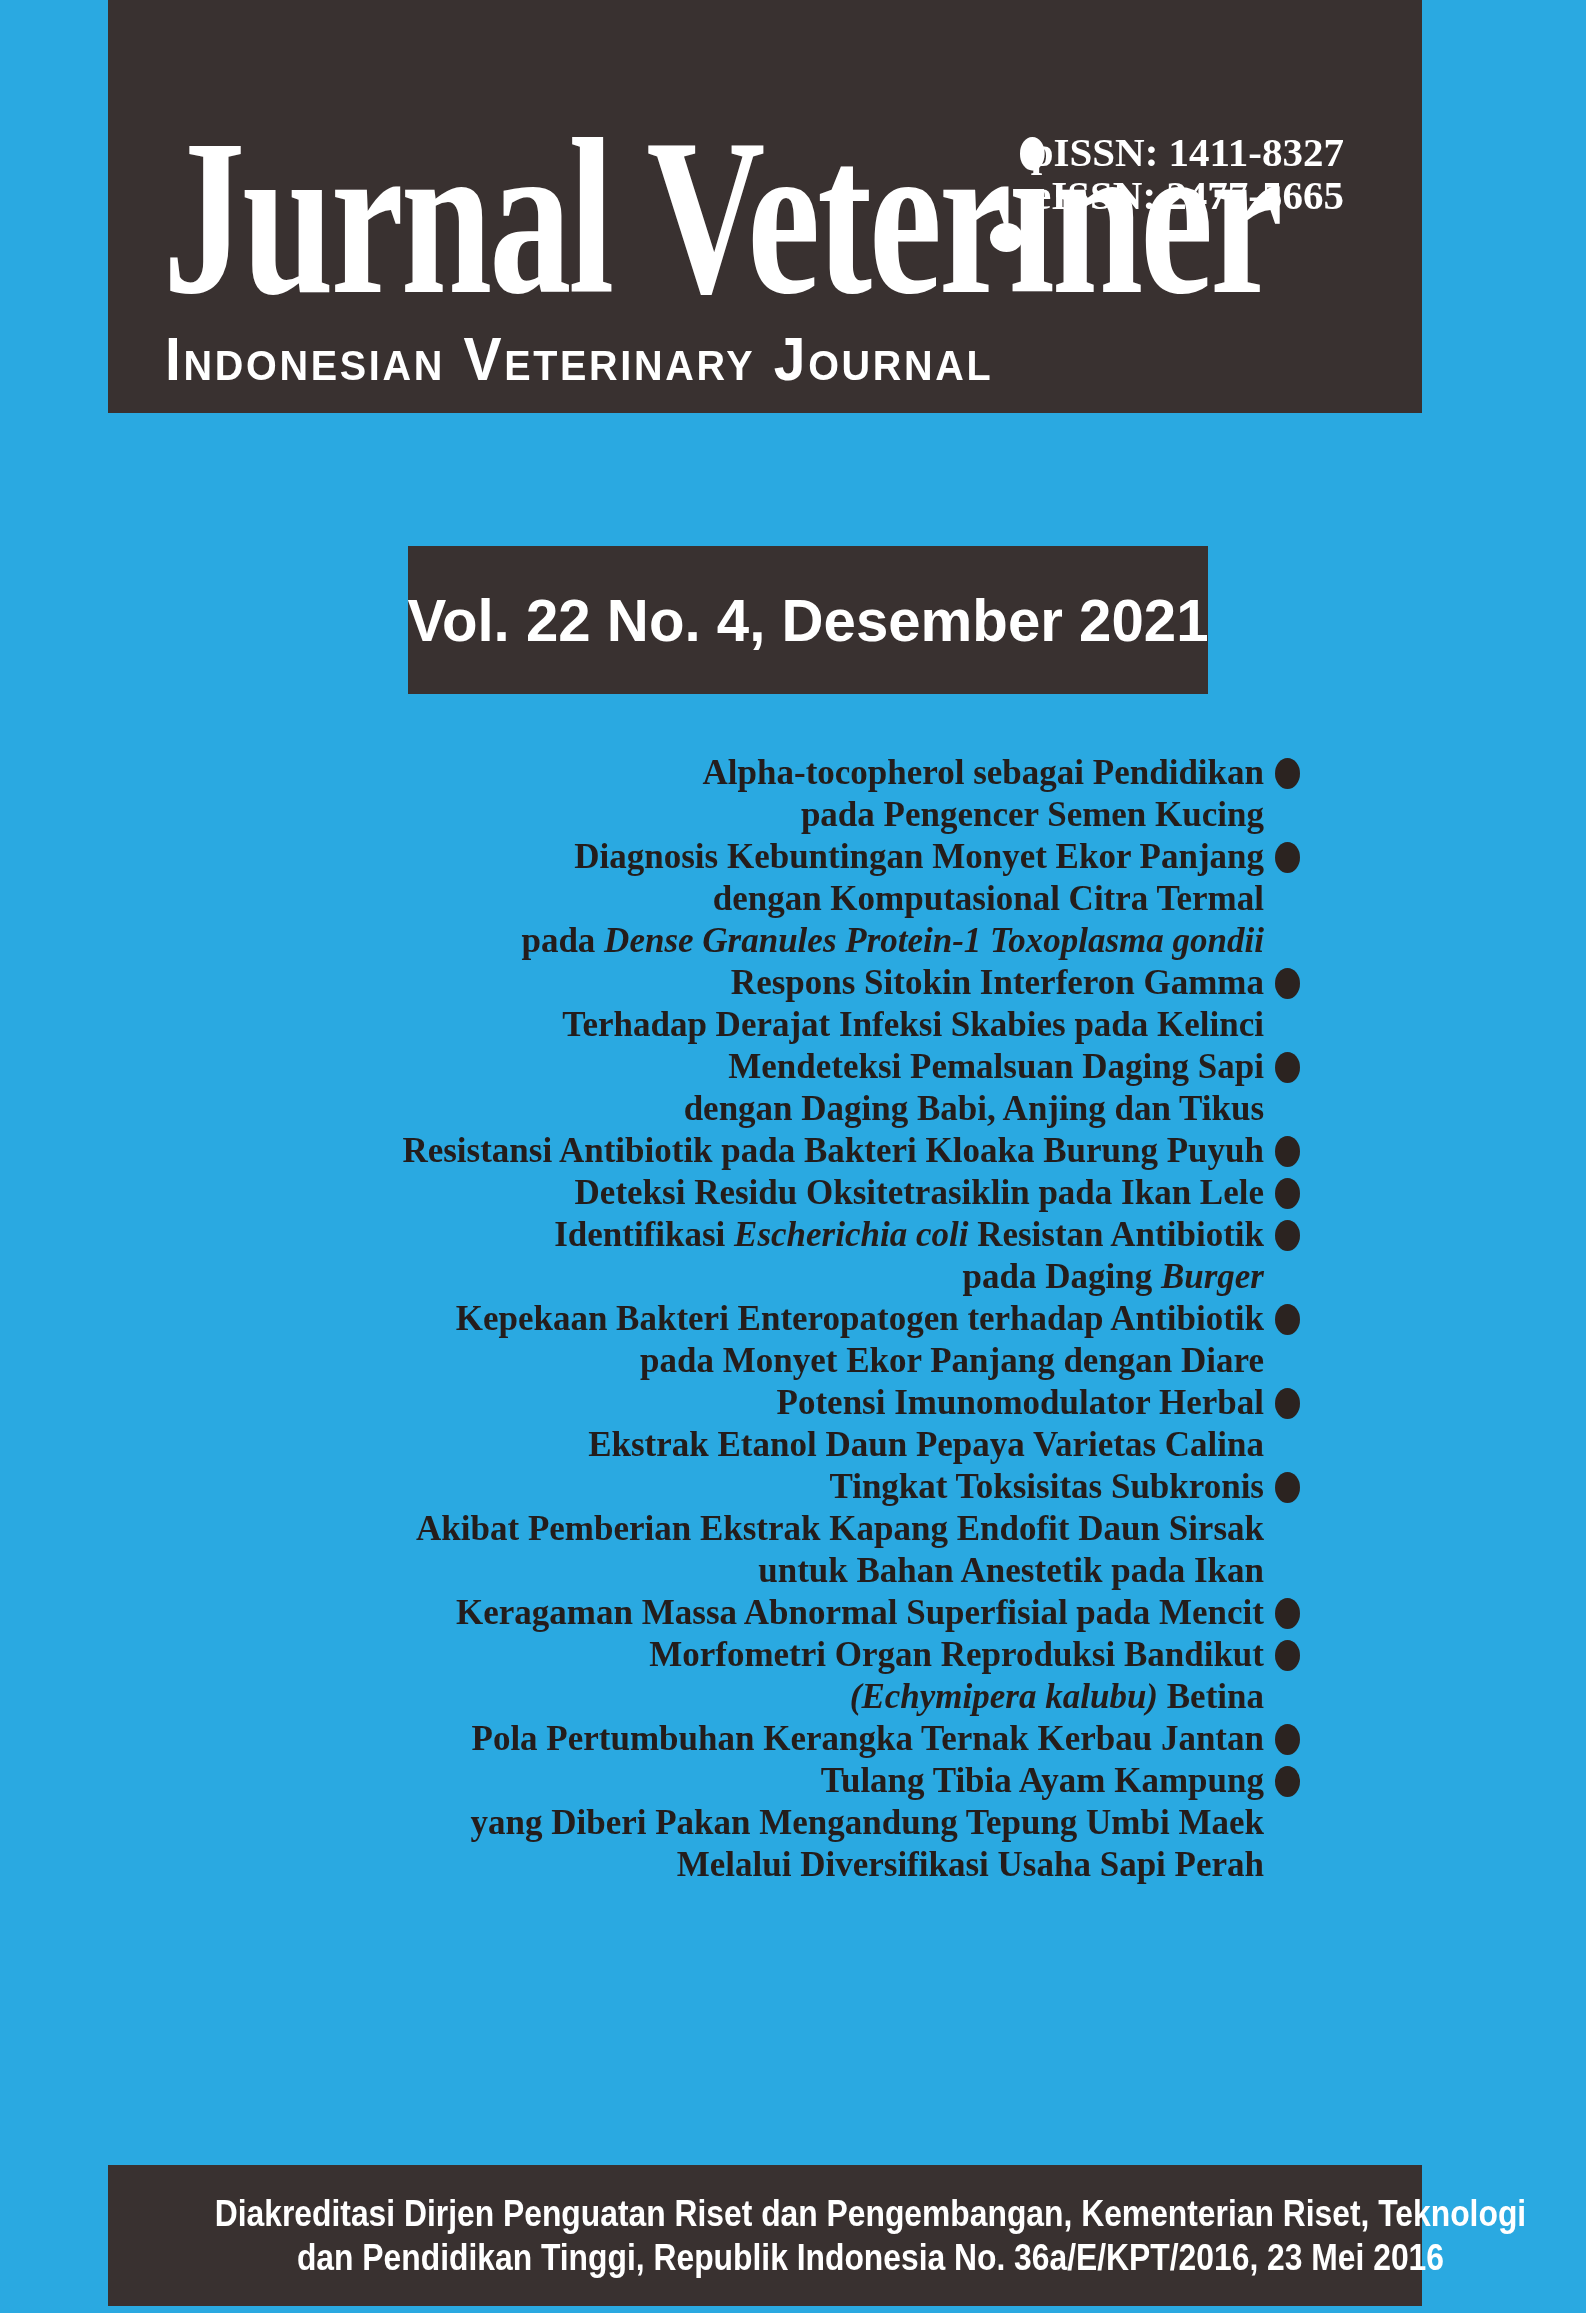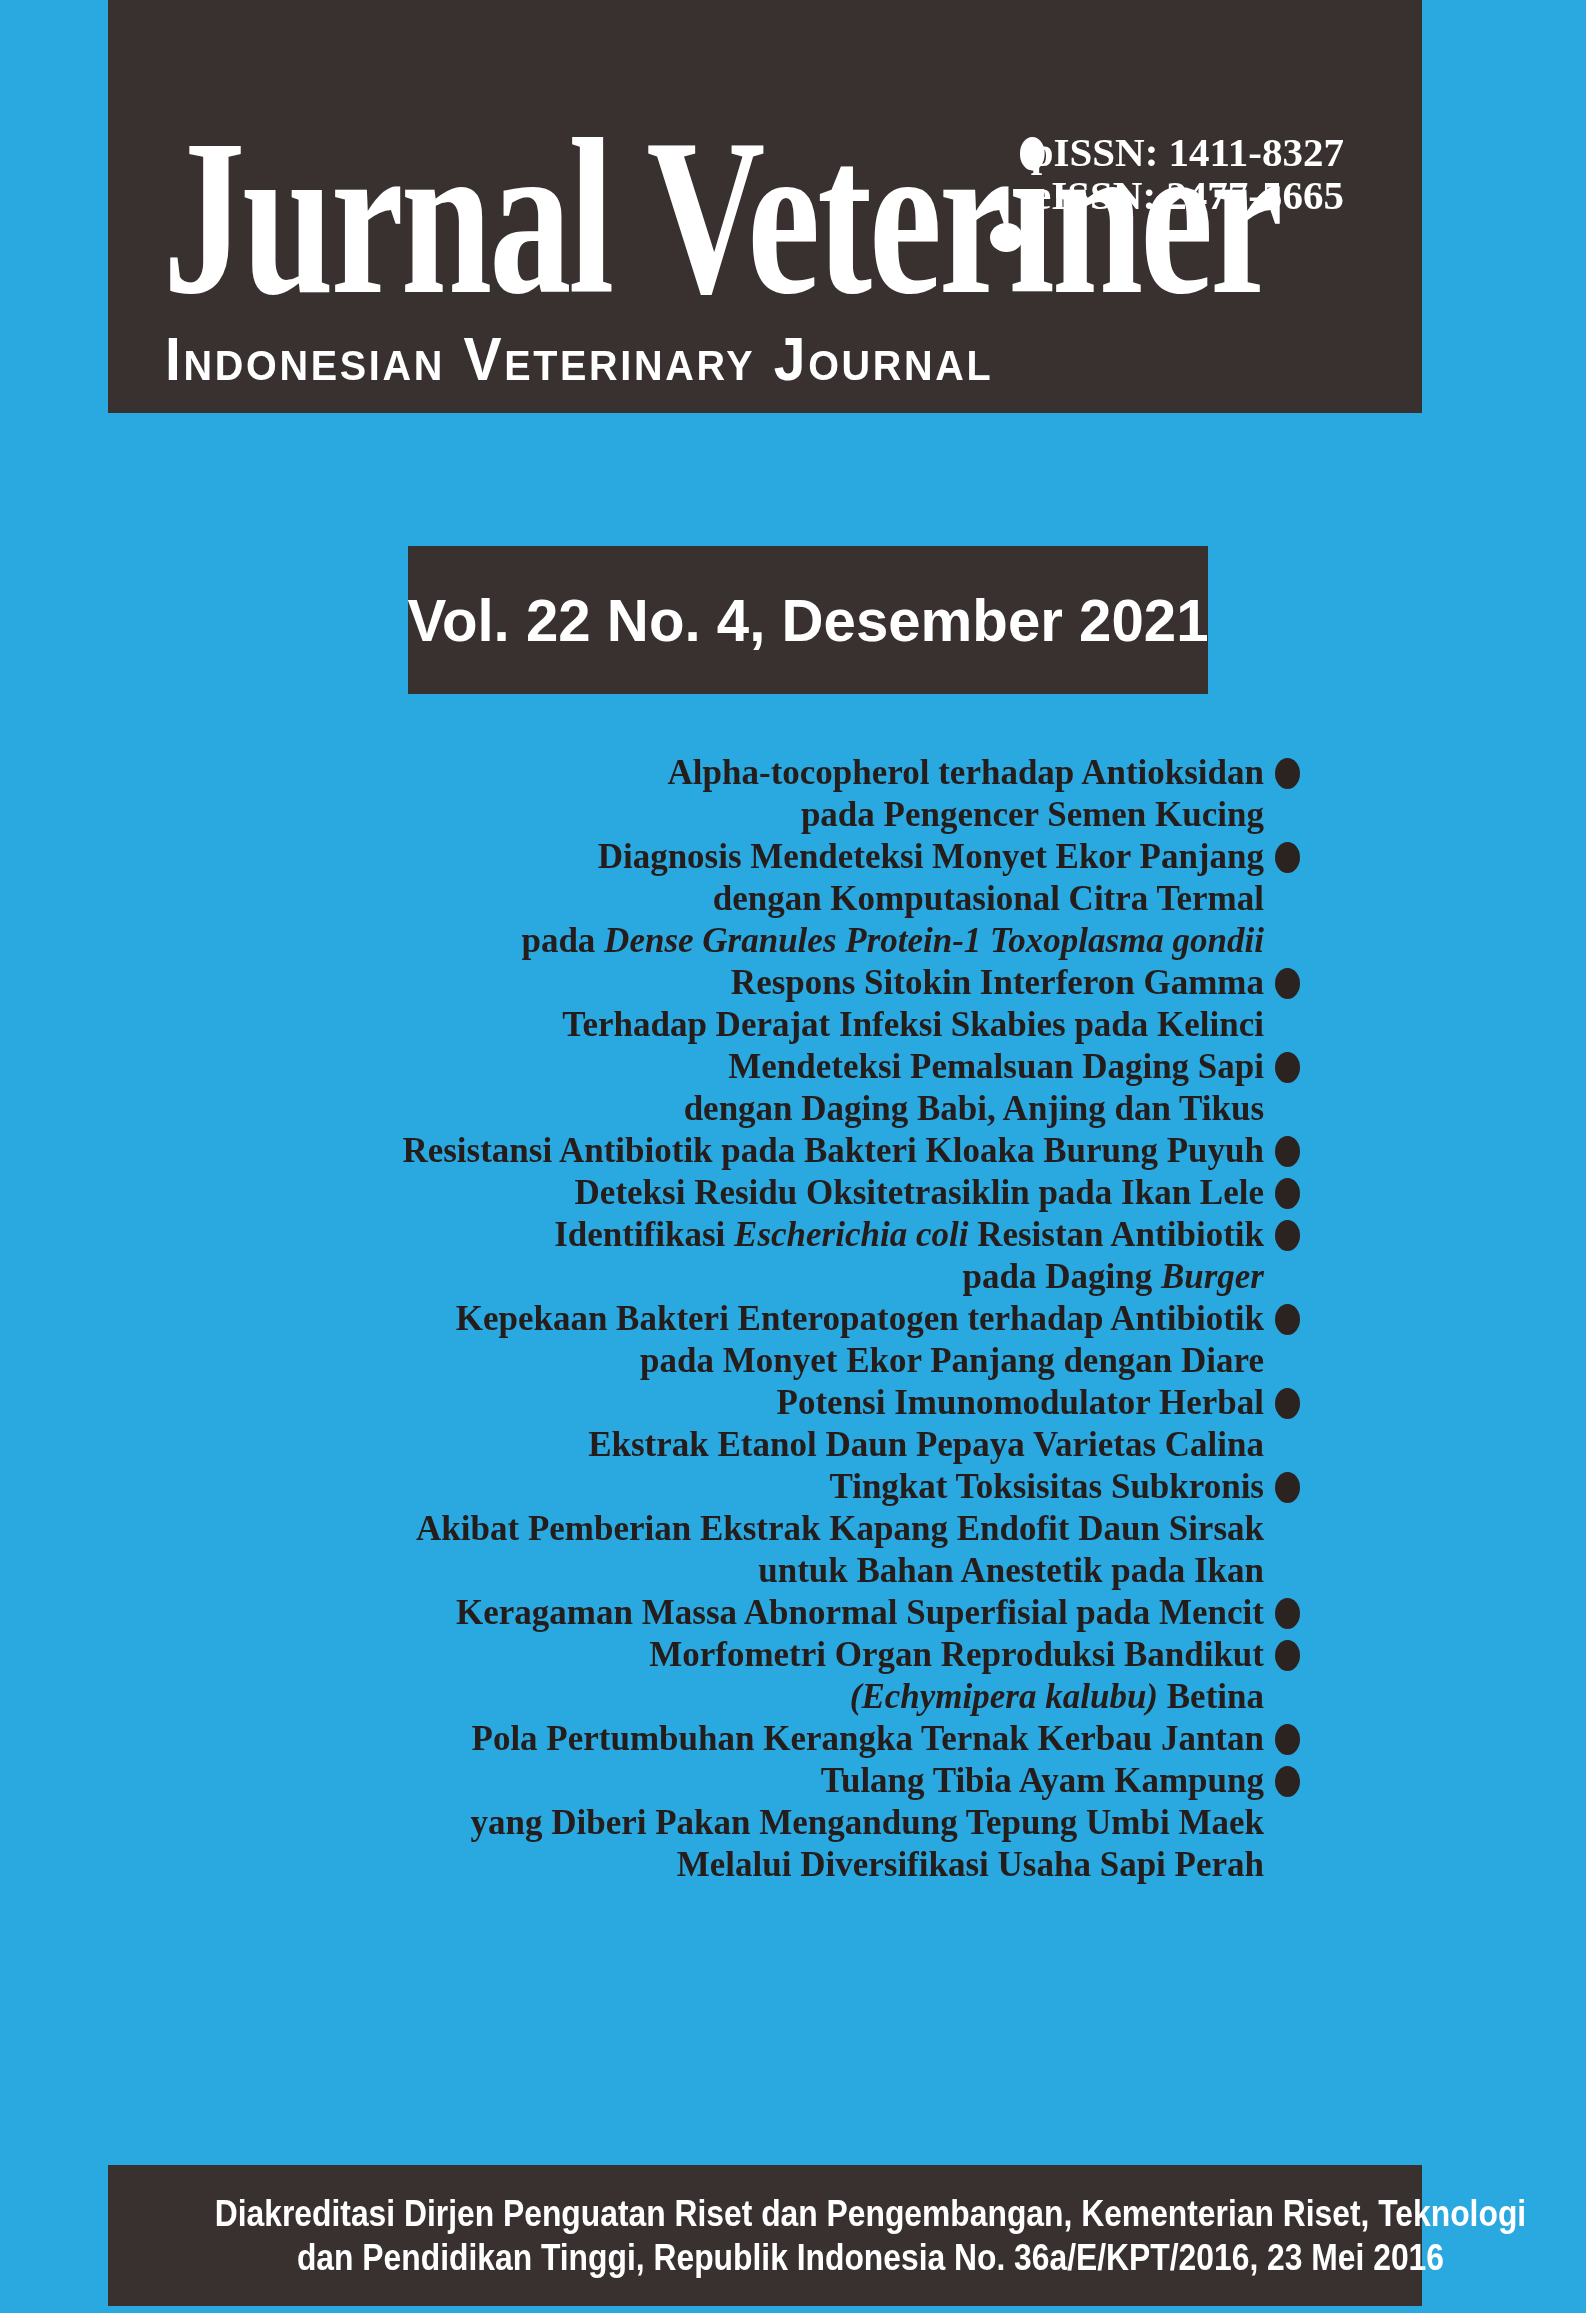--- a/index.html
+++ b/index.html
@@ -86,23 +86,23 @@
     </div>
     <div class="journal-title">Jurnal Veteriner</div>
     <div class="journal-subtitle">Indonesian Veterinary Journal</div>
   </div>
 
   <div class="vol-banner">
     <div class="vol-text">Vol. 22 No. 4, Desember 2021</div>
   </div>
 
   <div class="articles">
-      <div class="article-line"><span>Alpha-tocopherol terhadap Antioksidan</span><span class="bullet"></span></div>
+      <div class="article-line"><span>Alpha-tocopherol sebagai Pendidikan</span><span class="bullet"></span></div>
       <div class="article-line"><span>pada Pengencer Semen Kucing</span></div>
-      <div class="article-line"><span>Diagnosis Mendeteksi Monyet Ekor Panjang</span><span class="bullet"></span></div>
+      <div class="article-line"><span>Diagnosis Kebuntingan Monyet Ekor Panjang</span><span class="bullet"></span></div>
       <div class="article-line"><span>dengan Komputasional Citra Termal</span></div>
       <div class="article-line"><span>pada </span><i>Dense Granules Protein-1 Toxoplasma gondii</i></div>
       <div class="article-line"><span>Respons Sitokin Interferon Gamma</span><span class="bullet"></span></div>
       <div class="article-line"><span>Terhadap Derajat Infeksi Skabies pada Kelinci</span></div>
       <div class="article-line"><span>Mendeteksi Pemalsuan Daging Sapi</span><span class="bullet"></span></div>
       <div class="article-line"><span>dengan Daging Babi, Anjing dan Tikus</span></div>
       <div class="article-line"><span>Resistansi Antibiotik pada Bakteri Kloaka Burung Puyuh</span><span class="bullet"></span></div>
       <div class="article-line"><span>Deteksi Residu Oksitetrasiklin pada Ikan Lele</span><span class="bullet"></span></div>
       <div class="article-line"><span>Identifikasi </span><i>Escherichia coli</i><span> Resistan Antibiotik</span><span class="bullet"></span></div>
       <div class="article-line"><span>pada Daging </span><i>Burger</i></div>

